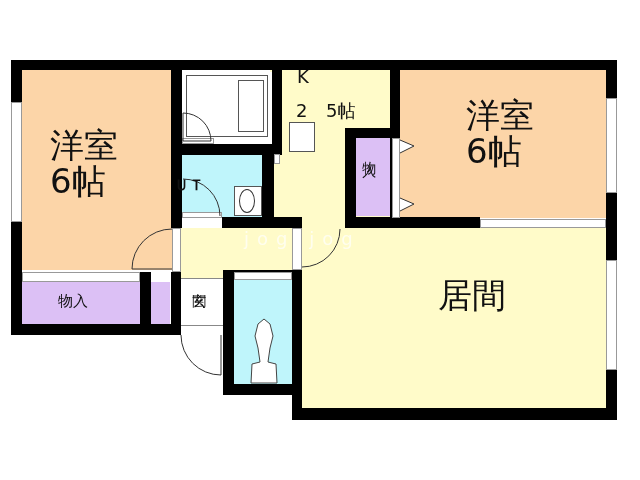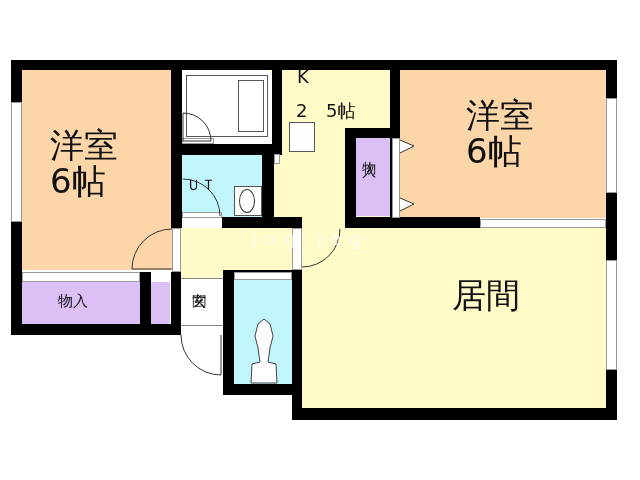--- a/index.html
+++ b/index.html
@@ -107,25 +107,25 @@
     </svg>
 
   <div class="room-label big" style="left:50px;top:128px;width:110px;text-align:left;">
     <div>洋室</div>
     <div>6帖</div>
   </div>
   <div class="room-label big" style="left:466px;top:98px;width:110px;text-align:left;">
     <div>洋室</div>
     <div>6帖</div>
   </div>
-  <div class="room-label big" style="left:431px;top:278px;width:110px;text-align:center;">
+  <div class="room-label big" style="left:396px;top:278px;width:110px;text-align:right;">
     <div>居間</div>
   </div>
   <div class="room-label mid" style="left:297px;top:68px;">K</div>
   <div class="room-label mid" style="left:296px;top:102px;">2</div>
   <div class="room-label mid" style="left:326px;top:102px;">5帖</div>
-  <div class="room-label small" style="left:186px;top:178px;">ＵＴ</div>
+  <div class="room-label small" style="left:174px;top:178px;font-weight:bold;">ＵＴ</div>
   <div class="room-label small" style="left:58px;top:294px;">物入</div>
   <div class="room-label tiny" style="left:362px;top:150px;">物入</div>
   <div class="room-label tiny" style="left:192px;top:282px;">玄関</div>
 
-  <div class="abs" style="left:252px;top:228px;color:rgba(255,255,255,0.7);font-size:18px;letter-spacing:8px;">jog jog</div>
+  <div class="abs" style="left:244px;top:228px;color:rgba(255,255,255,0.7);font-size:18px;letter-spacing:8px;">jog jog</div>
 </div>
 
 </body></html>

